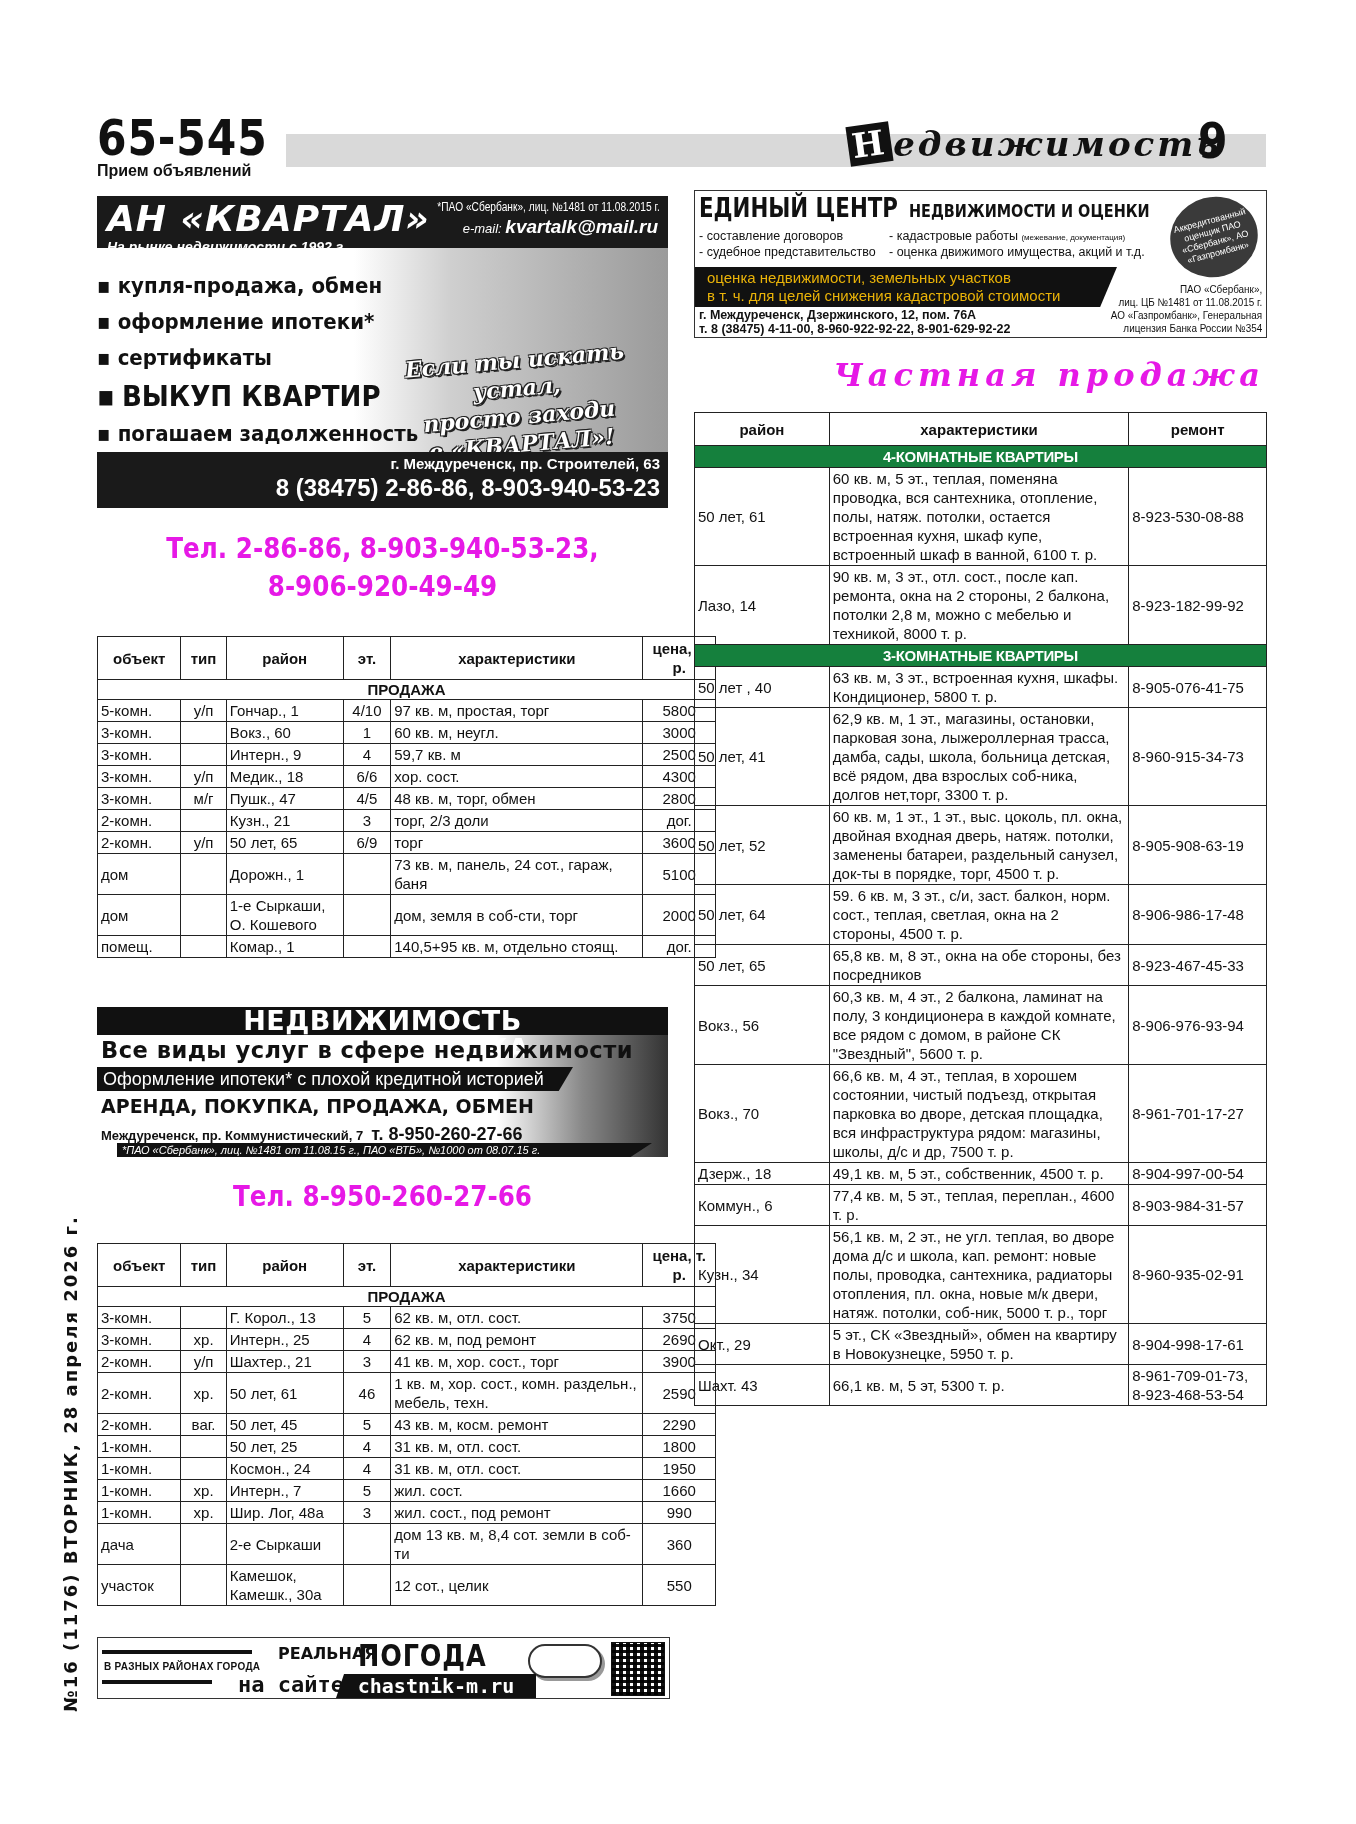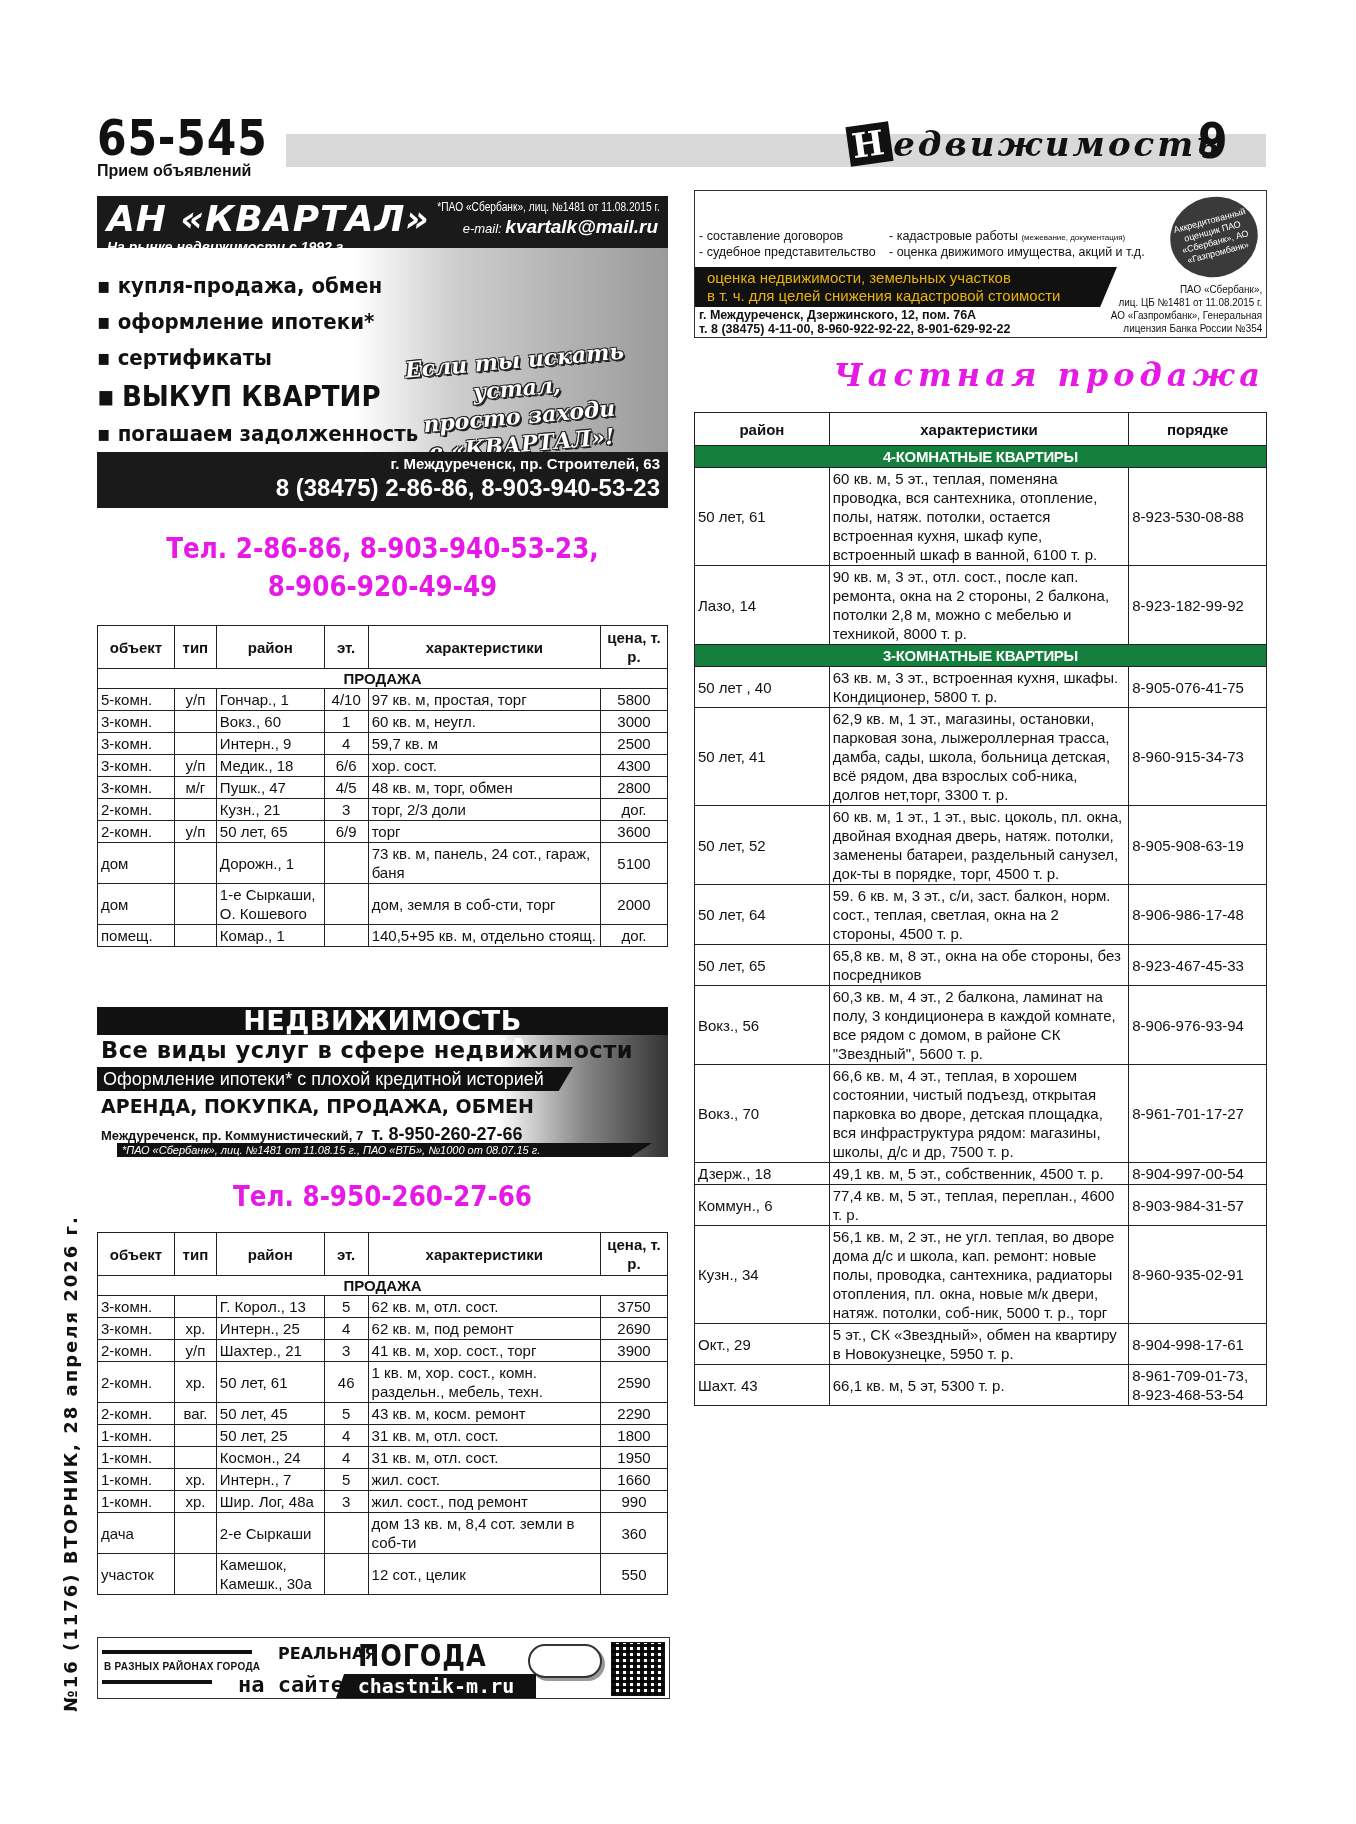--- a/index.html
+++ b/index.html
@@ -35,21 +35,21 @@
   .pink1 { left: 97px; top: 530px; width: 571px; font-size: 28px; line-height: 38px; }
   .pink2 { left: 97px; top: 1178px; width: 571px; font-size: 28px; line-height: 38px; }
 
   
   table.grid { border-collapse: collapse; font-family: "Liberation Sans", sans-serif; font-size: 15px; }
   table.grid th, table.grid td { border: 1.5px solid #222; padding: 1px 3px; line-height: 19px; vertical-align: middle; }
   table.grid th { font-weight: bold; font-size: 15px; text-align: center; }
   table.grid td.c { text-align: center; }
   table.grid td.r { text-align: center; }
   table.grid tr.sec td { text-align: center; font-weight: bold; padding: 0; }
-  .t-left { left: 97px; width: 571px; }
+  .t-left { left: 97px; width: 619px; margin-top: 11px; }
   .t1 { top: 625px; }
   .t2 { top: 1232px; }
   .t-left col.c1 { width: 77px; }
   .t-left col.c2 { width: 42px; }
   .t-left col.c3 { width: 108px; }
   .t-left col.c4 { width: 44px; }
   .t-left col.c5 { width: 233px; }
   .t-left col.c6 { width: 67px; }
 
   
@@ -382,20 +382,21 @@
   <div class="ban-pog">ПОГОДА</div>
   <div class="ban-cloud"></div>
   <div class="ban-site">на сайте:</div>
   <div class="ban-url">chastnik-m.ru</div>
   <div class="ban-qr"></div>
 </div>
 
 <div class="abs vdate">№16 (1176) ВТОРНИК, 28 апреля 2026 г.</div>
 
 <div class="abs ec">
+  <div class="ec-title"><span class="big">ЕДИНЫЙ  ЦЕНТР</span> <span class="small">НЕДВИЖИМОСТИ И ОЦЕНКИ</span></div>
   <div class="ec-svc">
     <div><span class="col1">- составление договоров</span><span>- кадастровые работы</span> <small>(межевание, документация)</small></div>
     <div><span class="col1">- судебное представительство</span><span>- оценка движимого имущества, акций и т.д.</span></div>
   </div>
   <div class="ec-band">
     <div>оценка недвижимости, земельных участков</div>
     <div>в т. ч. для целей снижения кадастровой стоимости</div>
   </div>
   <div class="ec-addr">
     <div>г. Междуреченск, Дзержинского, 12, пом. 76А</div>
@@ -417,21 +418,21 @@
 <table class="abs grid t-right">
   <colgroup>
       <col class="r1">
       <col class="r2">
       <col class="r3">
     </colgroup>
   <thead>
     <tr>
       <th>район</th>
       <th>характеристики</th>
-      <th>порядке</th>
+      <th>ремонт</th>
     </tr>
   </thead>
   <tbody id="t3body">
       <tr class="band">
         <td colspan="3">4-КОМНАТНЫЕ КВАРТИРЫ</td>
       </tr>
       <tr>
         <td>50 лет, 61</td>
         <td>60 кв. м, 5 эт., теплая, поменяна проводка, вся сантехника, отопление, полы, натяж. потолки, остается встроенная кухня, шкаф купе, встроенный шкаф в ванной, 6100 т. р.</td>
         <td>8-923-530-08-88</td>

